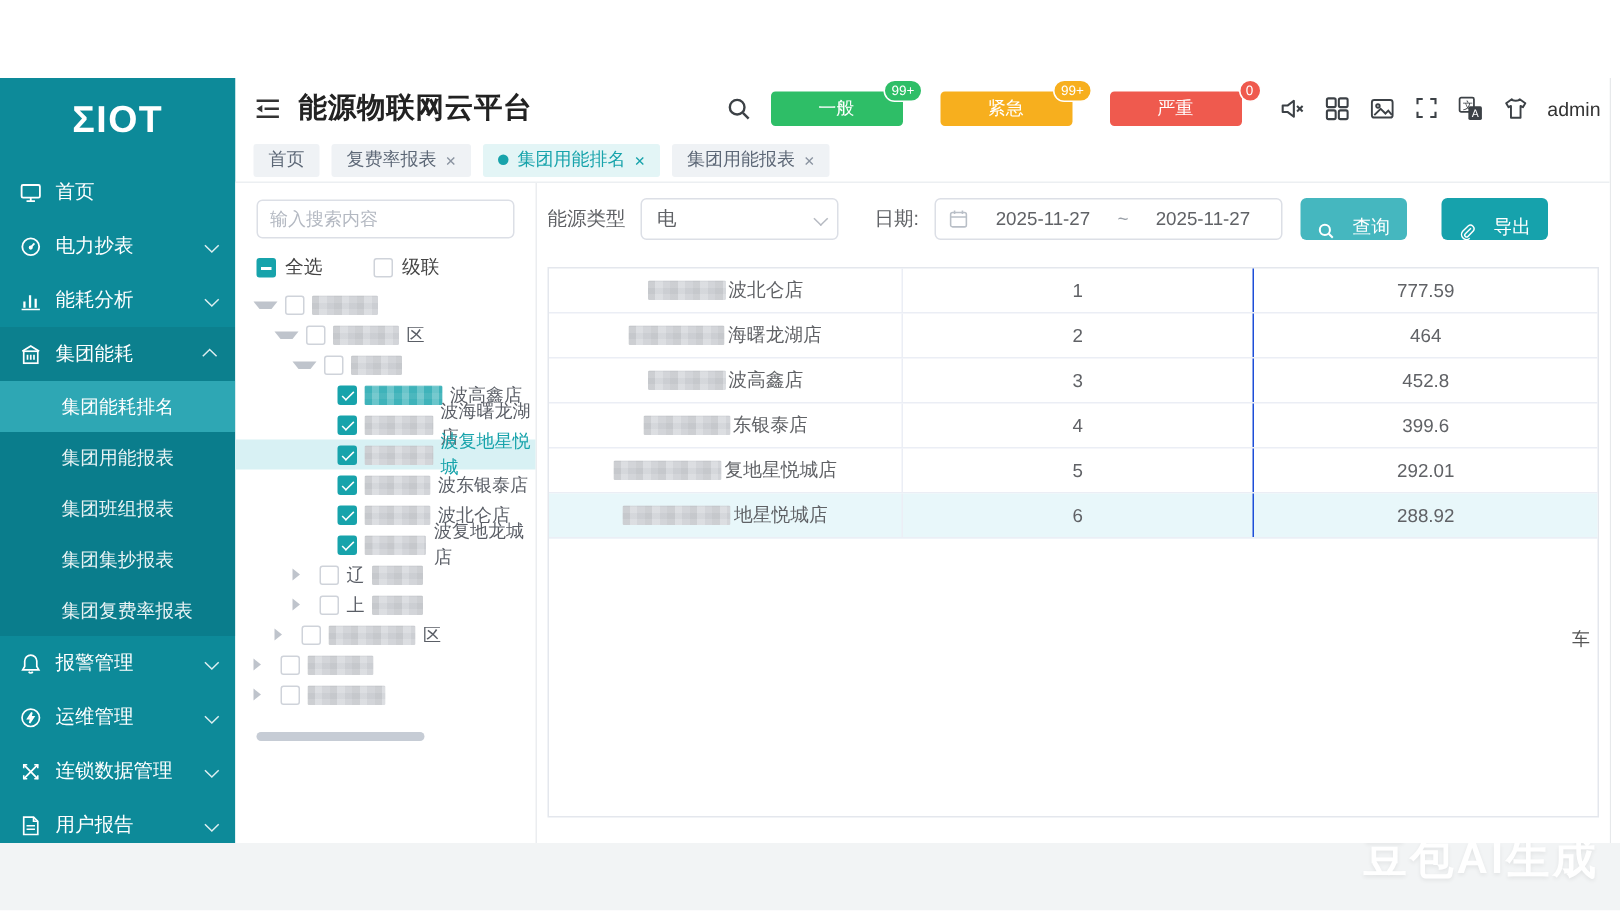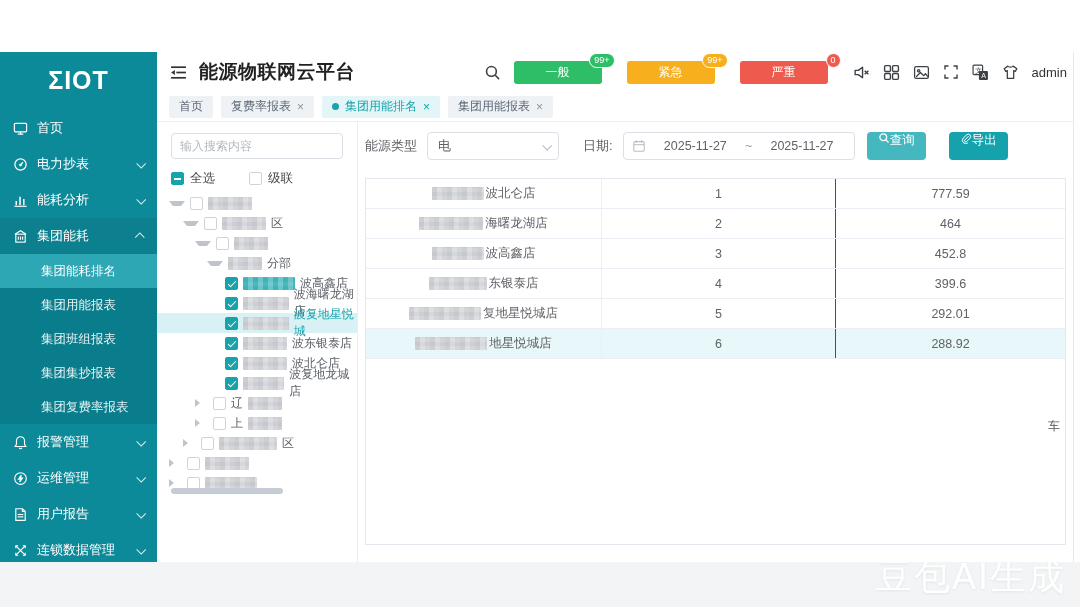--- a/index.html
+++ b/index.html
@@ -4,21 +4,21 @@
 <style>
   html,body{margin:0;padding:0;}
   body{
     width:1080px;height:607px;position:relative;overflow:hidden;
     background:#ffffff;
     font-family:"Liberation Sans","DejaVu Sans",sans-serif;
     -webkit-font-smoothing:antialiased;
   }
   
   .bottom-band{position:absolute;left:0;top:562px;width:1080px;height:45px;background:#f2f4f5;}
-  .watermark{position:absolute;right:14px;top:553px;font-size:36px;font-weight:normal;color:#ffffff;
+  .watermark{position:absolute;right:14px;top:553px;font-size:29px;font-weight:bold;color:#ffffff;
     letter-spacing:2px;text-shadow:0 1px 3px rgba(0,0,0,0.07);}
   .app{position:absolute;left:0;top:52px;width:1073px;height:510px;background:#fff;border-right:1px solid #e7e9eb;}
 
   
   .sidebar{position:absolute;left:0;top:0;width:157px;height:510px;background:#0d8a99;color:#fff;overflow:hidden;}
   .logo{height:44px;margin-top:6px;margin-bottom:8px;display:flex;align-items:center;justify-content:center;
     font-size:25px;font-weight:bold;letter-spacing:1px;color:#ffffff;}
   .mitem{height:36px;display:flex;align-items:center;padding:0 13px;font-size:13px;gap:9px;cursor:pointer;white-space:nowrap;}
   .mitem svg{flex:0 0 15px;}
   .mitem .chev{margin-left:auto;}
@@ -92,21 +92,21 @@
   .filters{position:absolute;left:7px;top:10px;height:28px;display:flex;align-items:center;font-size:13px;color:#606266;}
   .flabel{margin-right:10px;}
   .select{width:132px;height:28px;border:1px solid #dcdfe6;border-radius:4px;box-sizing:border-box;display:flex;align-items:center;
     padding:0 8px 0 10px;color:#606266;font-size:13px;cursor:pointer;}
   .select .sel-chev{margin-left:auto;width:6px;height:6px;border-right:1.3px solid #b6bac2;border-bottom:1.3px solid #b6bac2;transform:rotate(45deg) translateY(-1px);}
   .datelabel{margin:0 10px 0 24px;}
   .daterange{width:232px;height:28px;border:1px solid #dcdfe6;border-radius:4px;box-sizing:border-box;display:flex;align-items:center;
     padding:0 8px;color:#606266;font-size:12.5px;gap:6px;cursor:pointer;}
   .daterange .d{flex:1;text-align:center;}
   .daterange .tilde{color:#9aa0a8;}
-  .btn{height:28px;border:none;border-radius:4px;color:#fff;font-size:12.5px;display:flex;align-items:flex-start;gap:0;
+  .btn{height:28px;border:none;border-radius:4px;color:#fff;font-size:12.5px;display:flex;align-items:flex-end;gap:12px;
     padding:0 11px;cursor:pointer;font-family:inherit;}
   .btn-query{background:#45b7bf;margin-left:12px;}
   .btn-export{background:#16a2ac;margin-left:23px;}
 
   
   .card{position:absolute;left:7px;top:56px;width:701px;height:367px;border:1px solid #e4e7ed;box-sizing:border-box;background:#fff;}
   .thead{display:flex;height:28px;background:#17a3ab;color:#fff;font-size:12.5px;font-weight:bold;}
   .thead>div{display:flex;align-items:center;justify-content:center;}
   .thead .hc2,.thead .hc3{border-left:1px solid rgba(255,255,255,0.55);}
   .hc1{width:235px;} .hc2{width:234px;} .hc3{flex:1;}
@@ -214,39 +214,39 @@
             <circle cx="8" cy="8" r="6.2"></circle>
             <path d="M8.8 4.3 L5.9 8.6 h2.1 L7.2 11.7 L10.1 7.4 H8 Z"></path>
           </g>
         </svg>
       <span>运维管理</span>
       <span class="chev down"></span>
     </div>
 
     <div class="mitem">
       <svg width="15" height="15" viewBox="0 0 16 16">
+          <g fill="none" stroke="#fff" stroke-width="1.3">
+            <path d="M3 3 L13 13 M13 3 L3 13"></path>
+            <path d="M10.5 13 H13 V10.5 M13 5.5 V3 H10.5 M5.5 3 H3 V5.5 M3 10.5 V13 H5.5" stroke-width="1.1"></path>
+          </g>
+        </svg>
+      <span>连锁数据管理</span>
+      <span class="chev down"></span>
+    </div>
+
+    <div class="mitem">
+      <svg width="15" height="15" viewBox="0 0 16 16">
           <g fill="none" stroke="#fff" stroke-width="1.2">
             <path d="M3 1.8 h7 l3 3 V14.2 H3 Z"></path>
             <path d="M10 1.8 V4.8 h3"></path>
             <line x1="5" y1="8" x2="11" y2="8"></line>
             <line x1="5" y1="10.5" x2="11" y2="10.5"></line>
           </g>
         </svg>
       <span>用户报告</span>
-      <span class="chev down"></span>
-    </div>
-
-    <div class="mitem">
-      <svg width="15" height="15" viewBox="0 0 16 16">
-          <g fill="none" stroke="#fff" stroke-width="1.3">
-            <path d="M3 3 L13 13 M13 3 L3 13"></path>
-            <path d="M10.5 13 H13 V10.5 M13 5.5 V3 H10.5 M5.5 3 H3 V5.5 M3 10.5 V13 H5.5" stroke-width="1.1"></path>
-          </g>
-        </svg>
-      <span>连锁数据管理</span>
       <span class="chev down"></span>
     </div>
   </div>
 
   <div class="hdr">
     <span class="hamb">
       <svg width="17" height="17" viewBox="0 0 16 16">
           <g stroke="#333" stroke-width="1.6">
             <line x1="1" y1="3" x2="15" y2="3"></line>
             <line x1="6" y1="8" x2="15" y2="8"></line>
@@ -377,25 +377,20 @@
             <span class="tri down"></span>
             <span class="cb"></span>
             <span class="redact w44"></span>
             <span>区</span>
           </div>
         <div class="trow lvl2">
             <span class="tri down"></span>
             <span class="cb"></span>
             <span class="redact w34"></span>
             <span></span>
-          </div>
-        <div class="trow lvl3">
-            <span class="tri down"></span>
-            <span class="redact w34"></span>
-            <span>分部</span>
           </div>
 
         <div class="trow lvl4">
             <span class="cb checked"></span>
             <span class="redact teal w52"></span>
             <span>波高鑫店</span>
           </div>
         <div class="trow lvl4">
             <span class="cb checked"></span>
             <span class="redact w52"></span>

